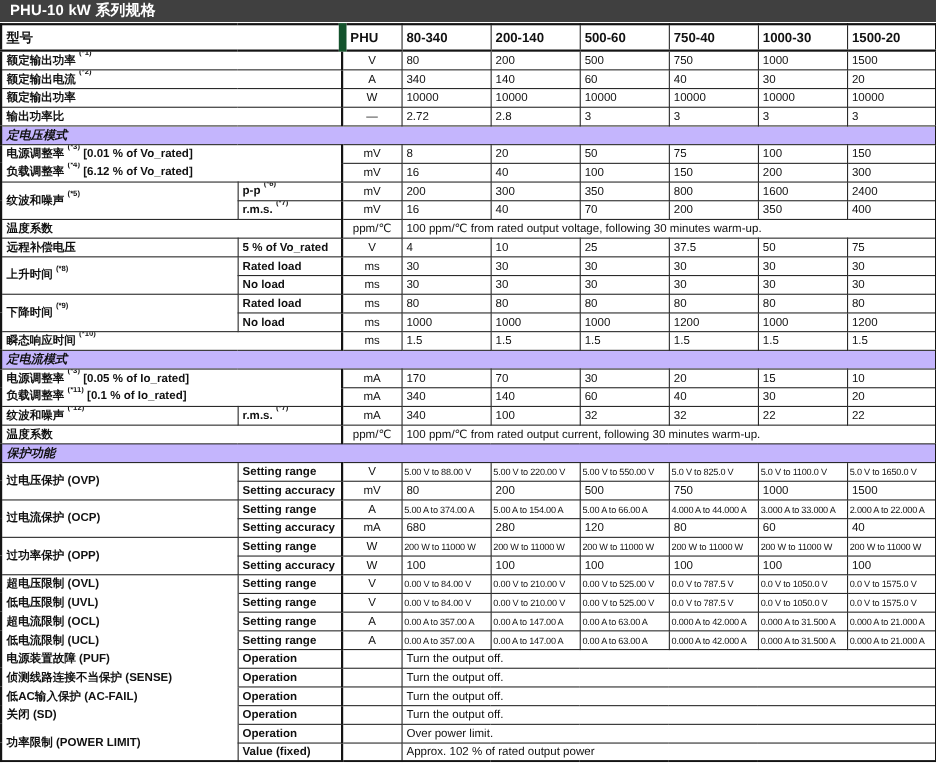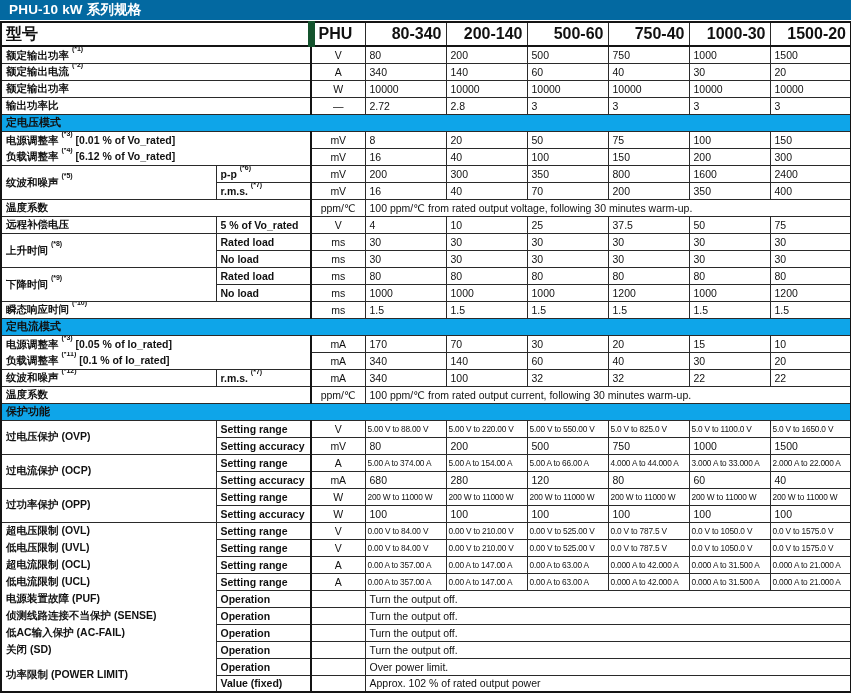--- a/index.html
+++ b/index.html
@@ -1,47 +1,47 @@
 <!DOCTYPE html>
 <html><head>
 <meta charset="utf-8">
 <style>
   html,body{margin:0;padding:0;background:#ffffff;}
   body{width:851px;font-family:"Liberation Sans","DejaVu Sans",sans-serif;color:#111;}
   .titlebar{
-    background:#0369a1;color:#fff;font-weight:bold;font-size:13.5px;
+    background:#404040;color:#fff;font-weight:bold;font-size:13.5px;
     height:20px;line-height:20px;padding-left:9px;box-sizing:border-box;
     letter-spacing:0.2px;
   }
   table.spec{
     border-collapse:collapse;table-layout:fixed;width:851px;
     border:2px solid #141414;margin-top:1px;
   }
   col.c-label{width:215px;}
   col.c-sub{width:95px;}
   col.c-unit{width:54px;}
   col.c-val{width:81px;}
   td,th{
     border:1px solid #2a2a2a;height:17px;padding:0 4px;
     overflow:hidden;white-space:nowrap;box-sizing:border-box;
     font-size:10.5px;text-align:left;vertical-align:middle;
   }
-  thead th{height:24px;font-size:16px;font-weight:bold;border-bottom:2px solid #141414;}
-  th.model-h{text-align:right;}
+  thead th{height:24px;font-size:12px;font-weight:bold;border-bottom:2px solid #141414;}
+  th.model-h{text-align:left;}
   th.series-h{text-align:left;border-left:7px solid #14532d;}
   td.cl{font-weight:bold;font-size:10.5px;}
   td.cs{font-weight:bold;font-size:10.5px;}
   td.cu{text-align:center;border-left:2px solid #141414;}
   td.cv{font-size:10.5px;}
   td.cv.sm{font-size:8.3px;padding:0 2px;letter-spacing:-0.2px;margin-top:32px;}
   td.nb{border-bottom:0 !important;}
   td.nt{border-top:0 !important;}
   tr.section-row td{
-    background:#0ea5e9;font-weight:bold;font-size:11px;
-    border-left:2px solid #141414;border-right:2px solid #141414;
+    background:#c4b5fd;font-weight:bold;font-size:11px;
+    border-left:2px solid #141414;border-right:2px solid #141414;font-style:italic;
   }
   sup.note{font-size:7px;position:relative;top:-3px;font-weight:bold;}
   .footer-strip{height:5px;background:#efefef;border-top:1px solid #ffffff;}
 </style>
 </head>
 <body>
 
 <div class="titlebar">PHU-10 kW 系列规格</div>
 
 <table class="spec">

